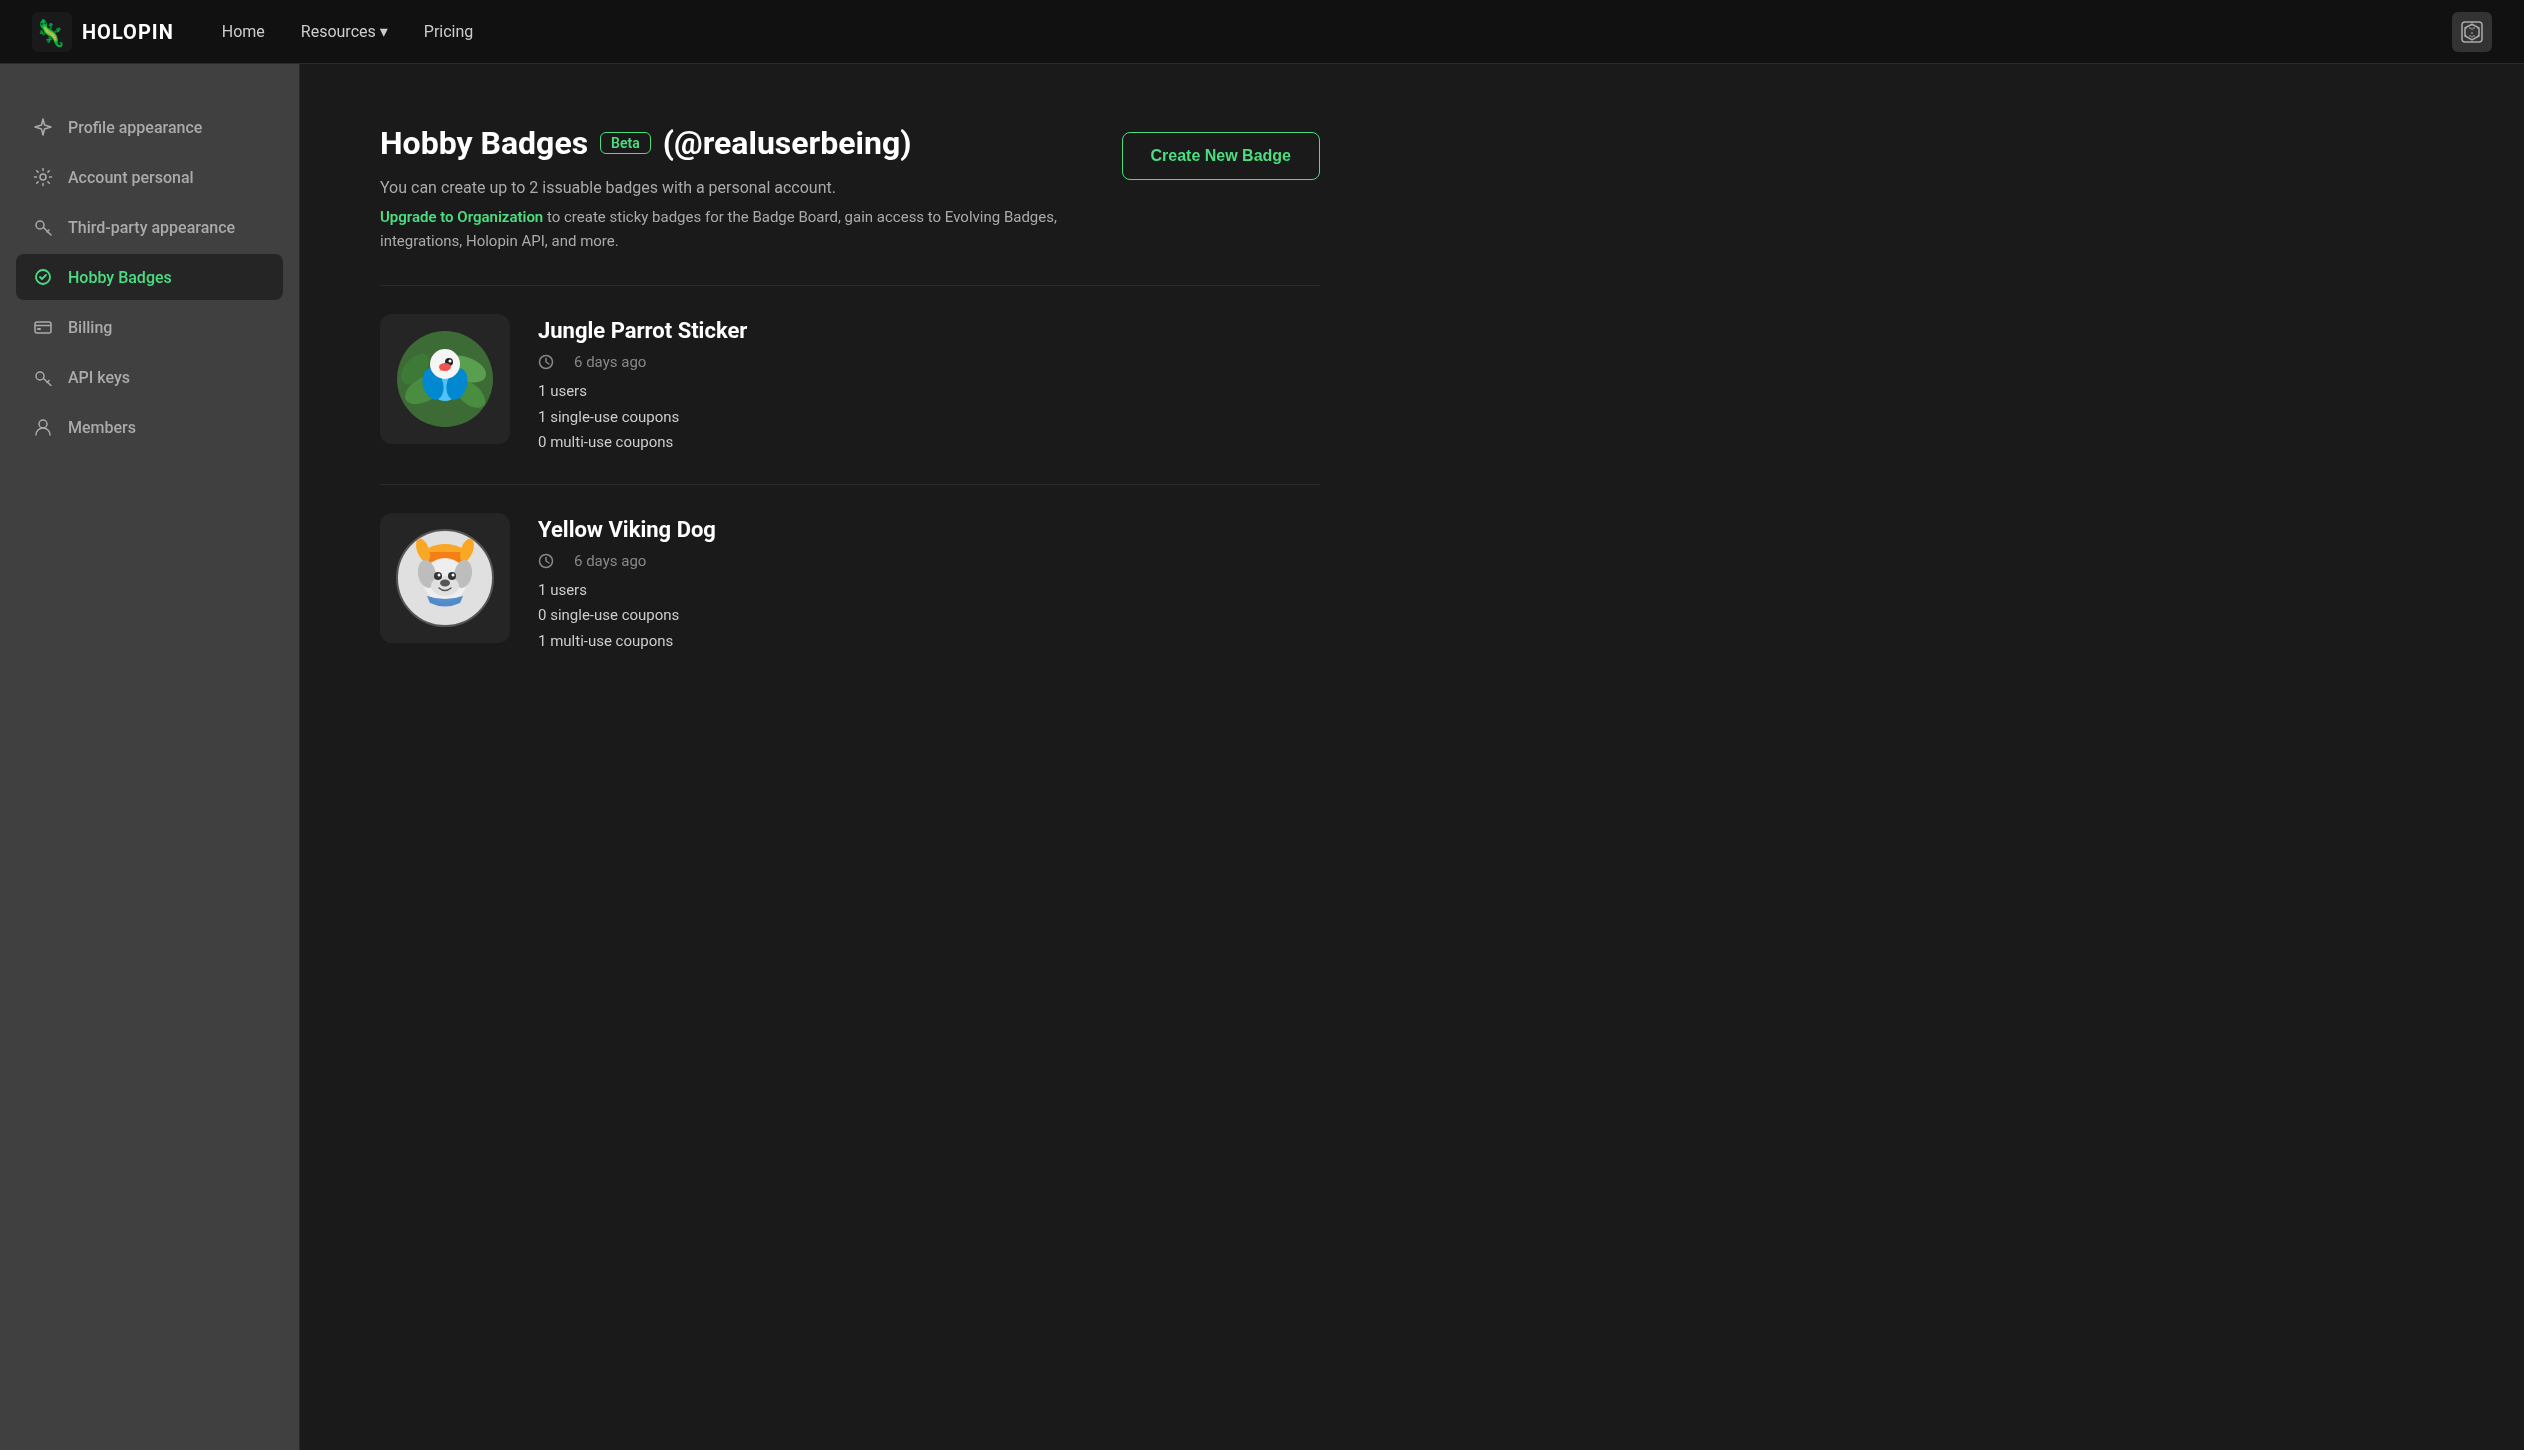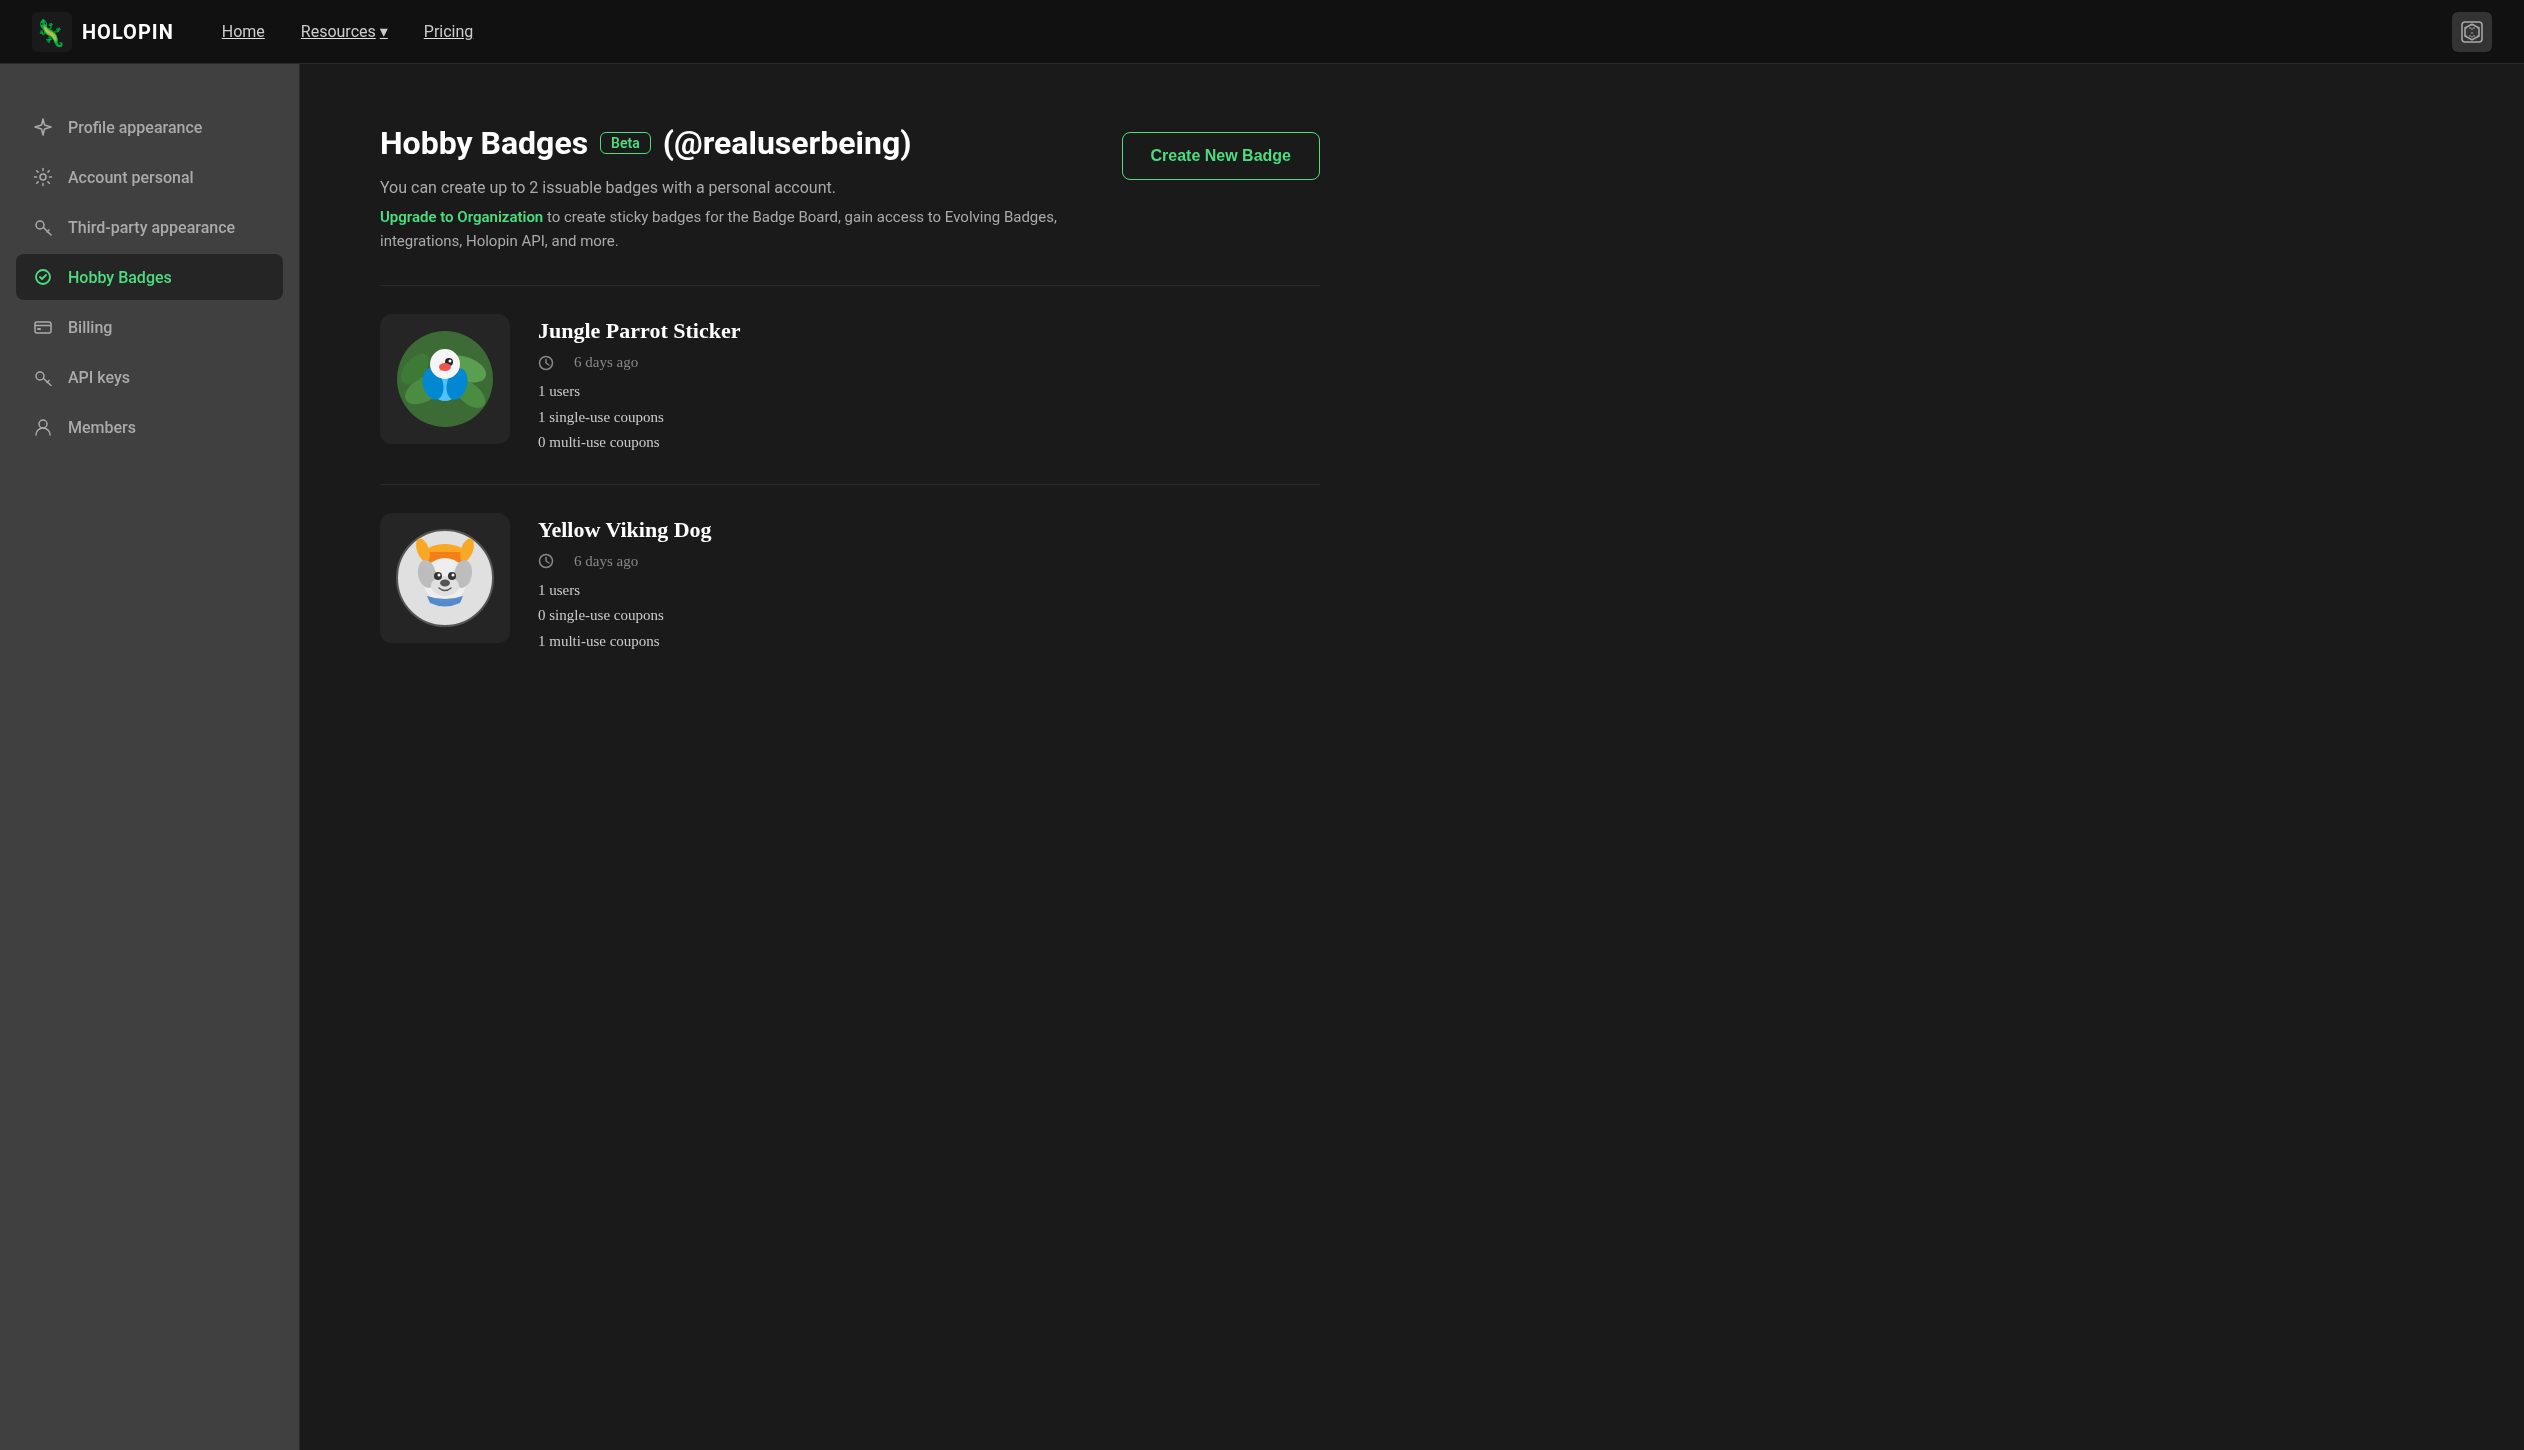--- a/index.html
+++ b/index.html
@@ -37,21 +37,20 @@
       color: #ffffff;
       font-size: 20px;
       font-weight: 700;
       letter-spacing: 1px;
     }
     .nav-links {
       display: flex;
       gap: 36px;
       align-items: flex-end;
       flex: 1;
-      text-decoration: underline;
     }
     .nav-link {
       color: #cccccc;
       text-decoration: none;
       font-size: 16px;
       display: flex;
       align-items: center;
       gap: 4px;
     }
     .nav-right {
@@ -202,21 +201,20 @@
       border-radius: 12px;
       display: flex;
       align-items: center;
       justify-content: center;
       flex-shrink: 0;
       overflow: hidden;
     }
     .badge-info {
       flex: 1;
       padding-top: 4px;
-      font-family: Liberation Serif, serif;
     }
     .badge-name {
       font-size: 22px;
       font-weight: 700;
       color: #ffffff;
       margin-bottom: 10px;
     }
     .badge-meta {
       display: flex;
       align-items: center;

